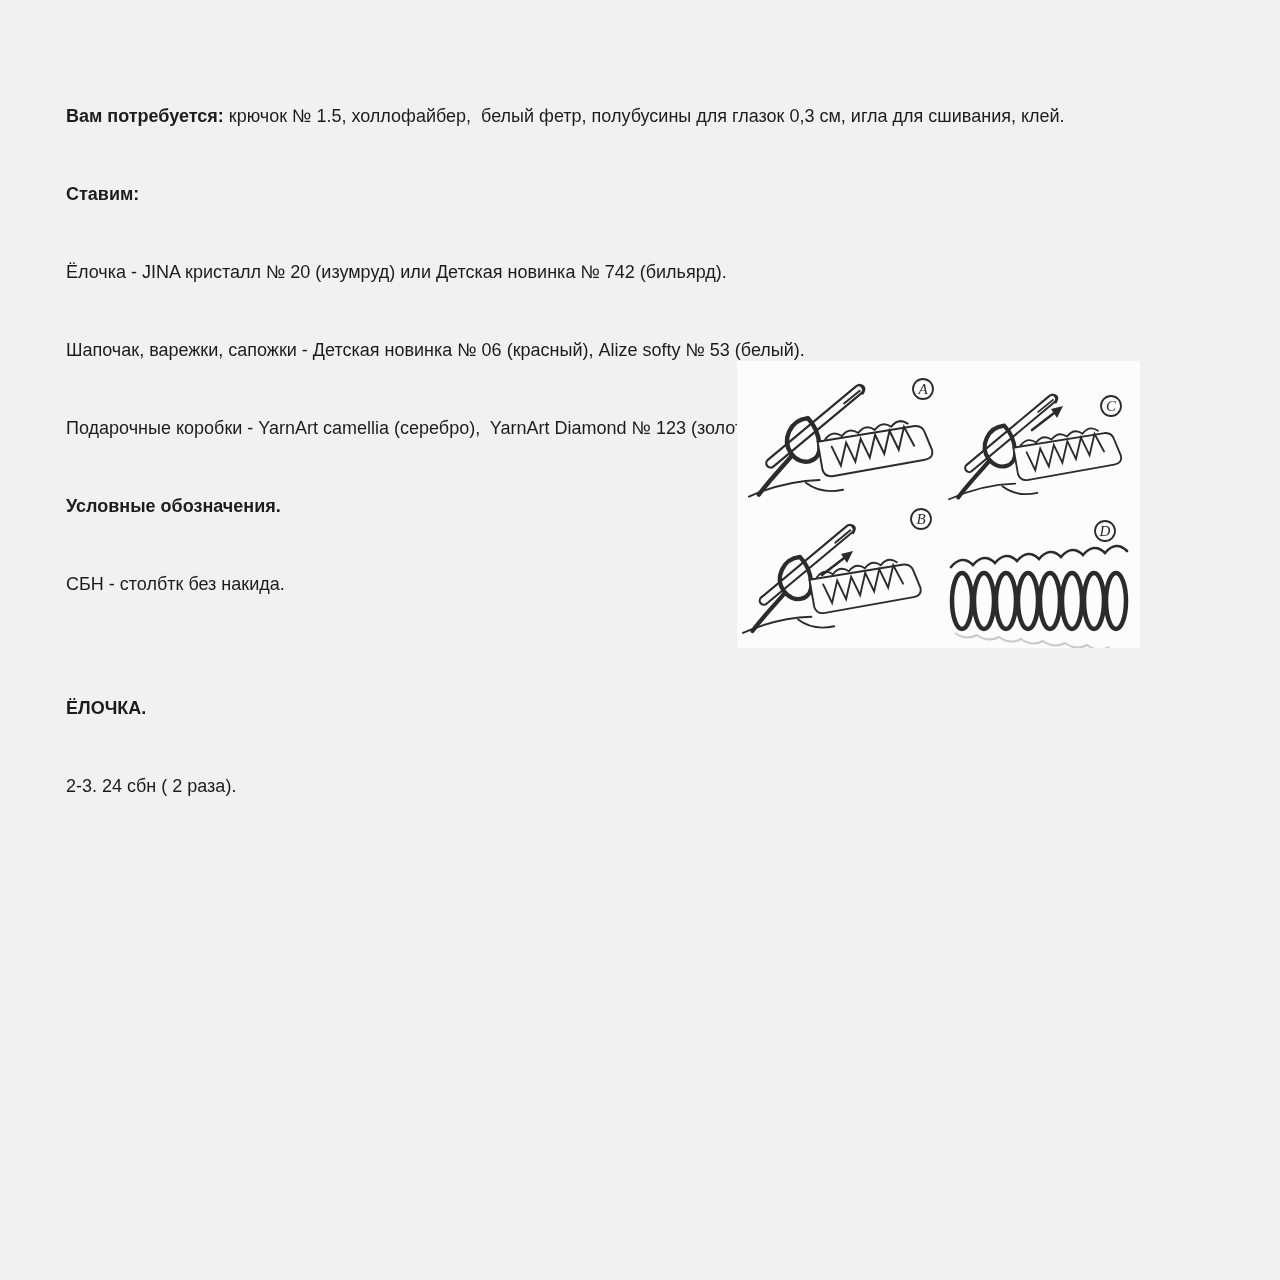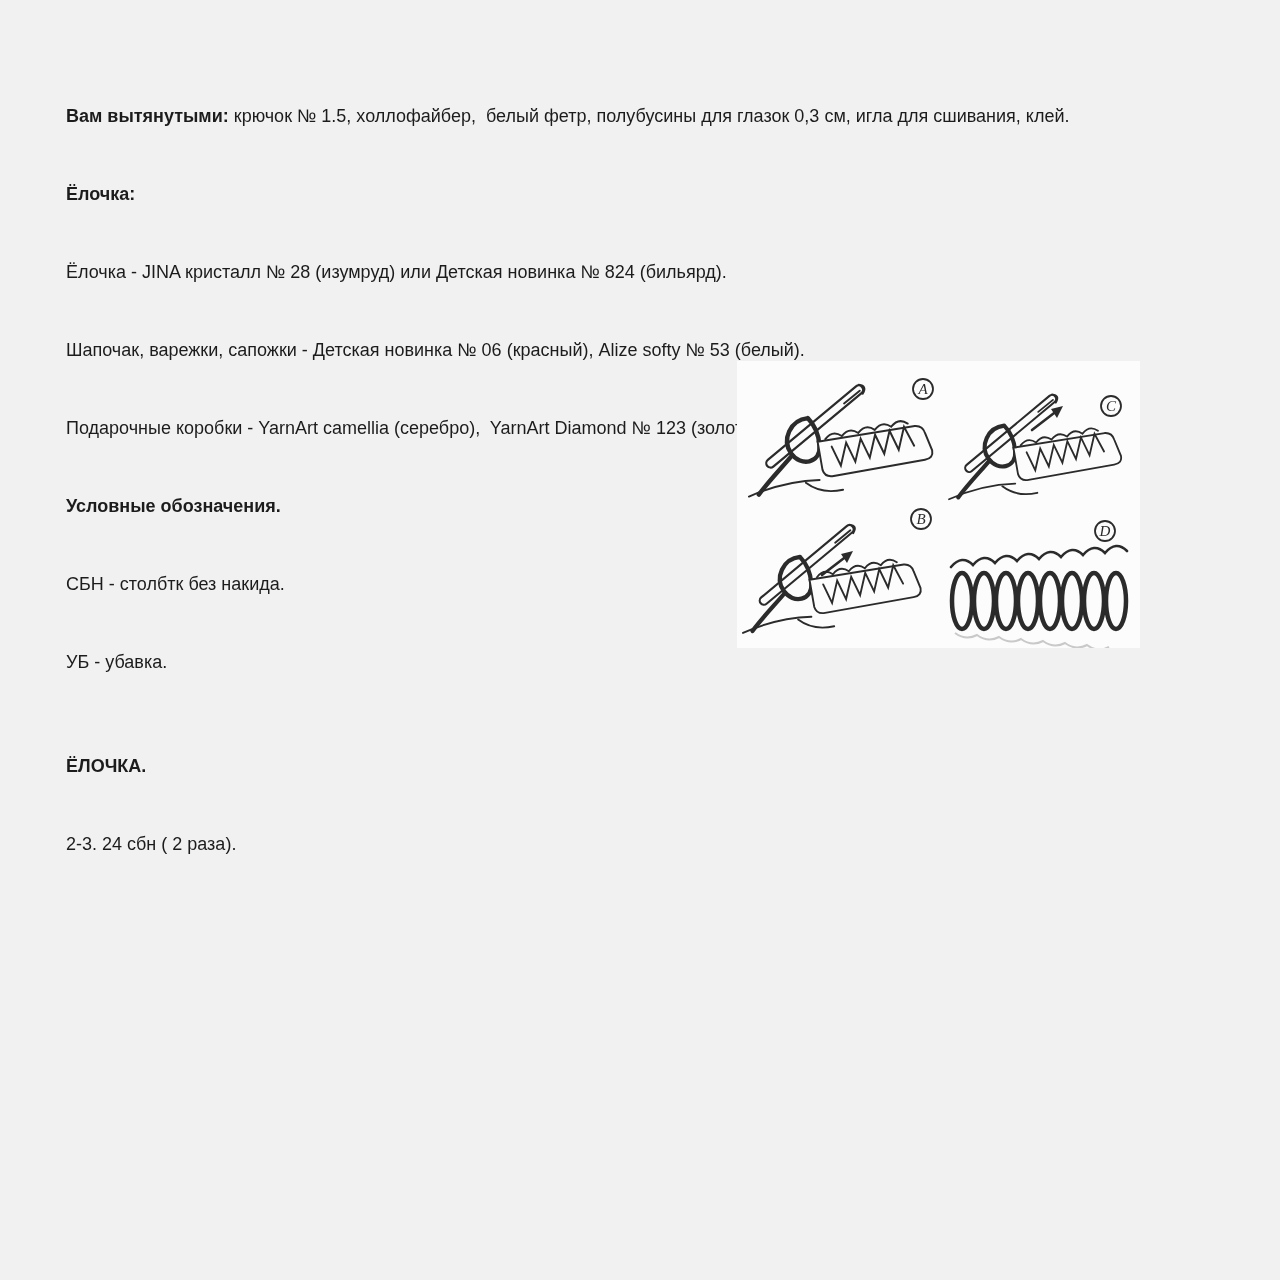--- a/index.html
+++ b/index.html
@@ -13,21 +13,21 @@
   }
   .content {
     position:absolute;
     left:66px; top:51px;
     font-size:18px;
     line-height:26px;
     white-space:pre;
   }
   .line { min-height:26px; }
   .b { font-weight:bold; }
-  .section-title { }
+  .section-title { margin-top:20px; }
   .figure {
     position:absolute;
     left:737px; top:361px;
     width:403px; height:287px;
     background:#fcfcfc;
   }
   .figure svg { display:block; }
   
   .s  { stroke:#2b2b2b; stroke-width:2; fill:none; stroke-linecap:round; }
   .s3 { stroke:#2b2b2b; stroke-width:2.6; fill:none; stroke-linecap:round; }
@@ -42,28 +42,27 @@
     font-style:italic;
     font-size:15px;
     fill:#2b2b2b;
     text-anchor:middle;
   }
 </style>
 </head>
 <body>
 
 <div class="content">
-  <div class="line"><span class="b">Вам вытянутыми:</span><span> крючок № 1.5, холлофайбер,  белый фетр, полубусины для глазок 0,3 см, игла для сшивания, клей.</span></div>
-  <div class="line b">Ёлочка:</div>
-  <div class="line">Ёлочка - JINA кристалл № 28 (изумруд) или Детская новинка № 824 (бильярд).</div>
+  <div class="line"><span class="b">Вам потребуется:</span><span> крючок № 1.5, холлофайбер,  белый фетр, полубусины для глазок 0,3 см, игла для сшивания, клей.</span></div>
+  <div class="line b">Ставим:</div>
+  <div class="line">Ёлочка - JINA кристалл № 20 (изумруд) или Детская новинка № 742 (бильярд).</div>
   <div class="line">Шапочак, варежки, сапожки - Детская новинка № 06 (красный), Alize softy № 53 (белый).</div>
   <div class="line">Подарочные коробки - YarnArt camellia (серебро),  YarnArt Diamond № 123 (золото).</div>
   <div class="line b">Условные обозначения.</div>
   <div class="line">СБН - столбтк без накида.</div>
-  <div class="line">УБ - убавка.</div>
 
   <div class="line b section-title">ЁЛОЧКА.</div>
   <div class="line">2-3. 24 сбн ( 2 раза).</div>
   
   
   
   
   
   
   

